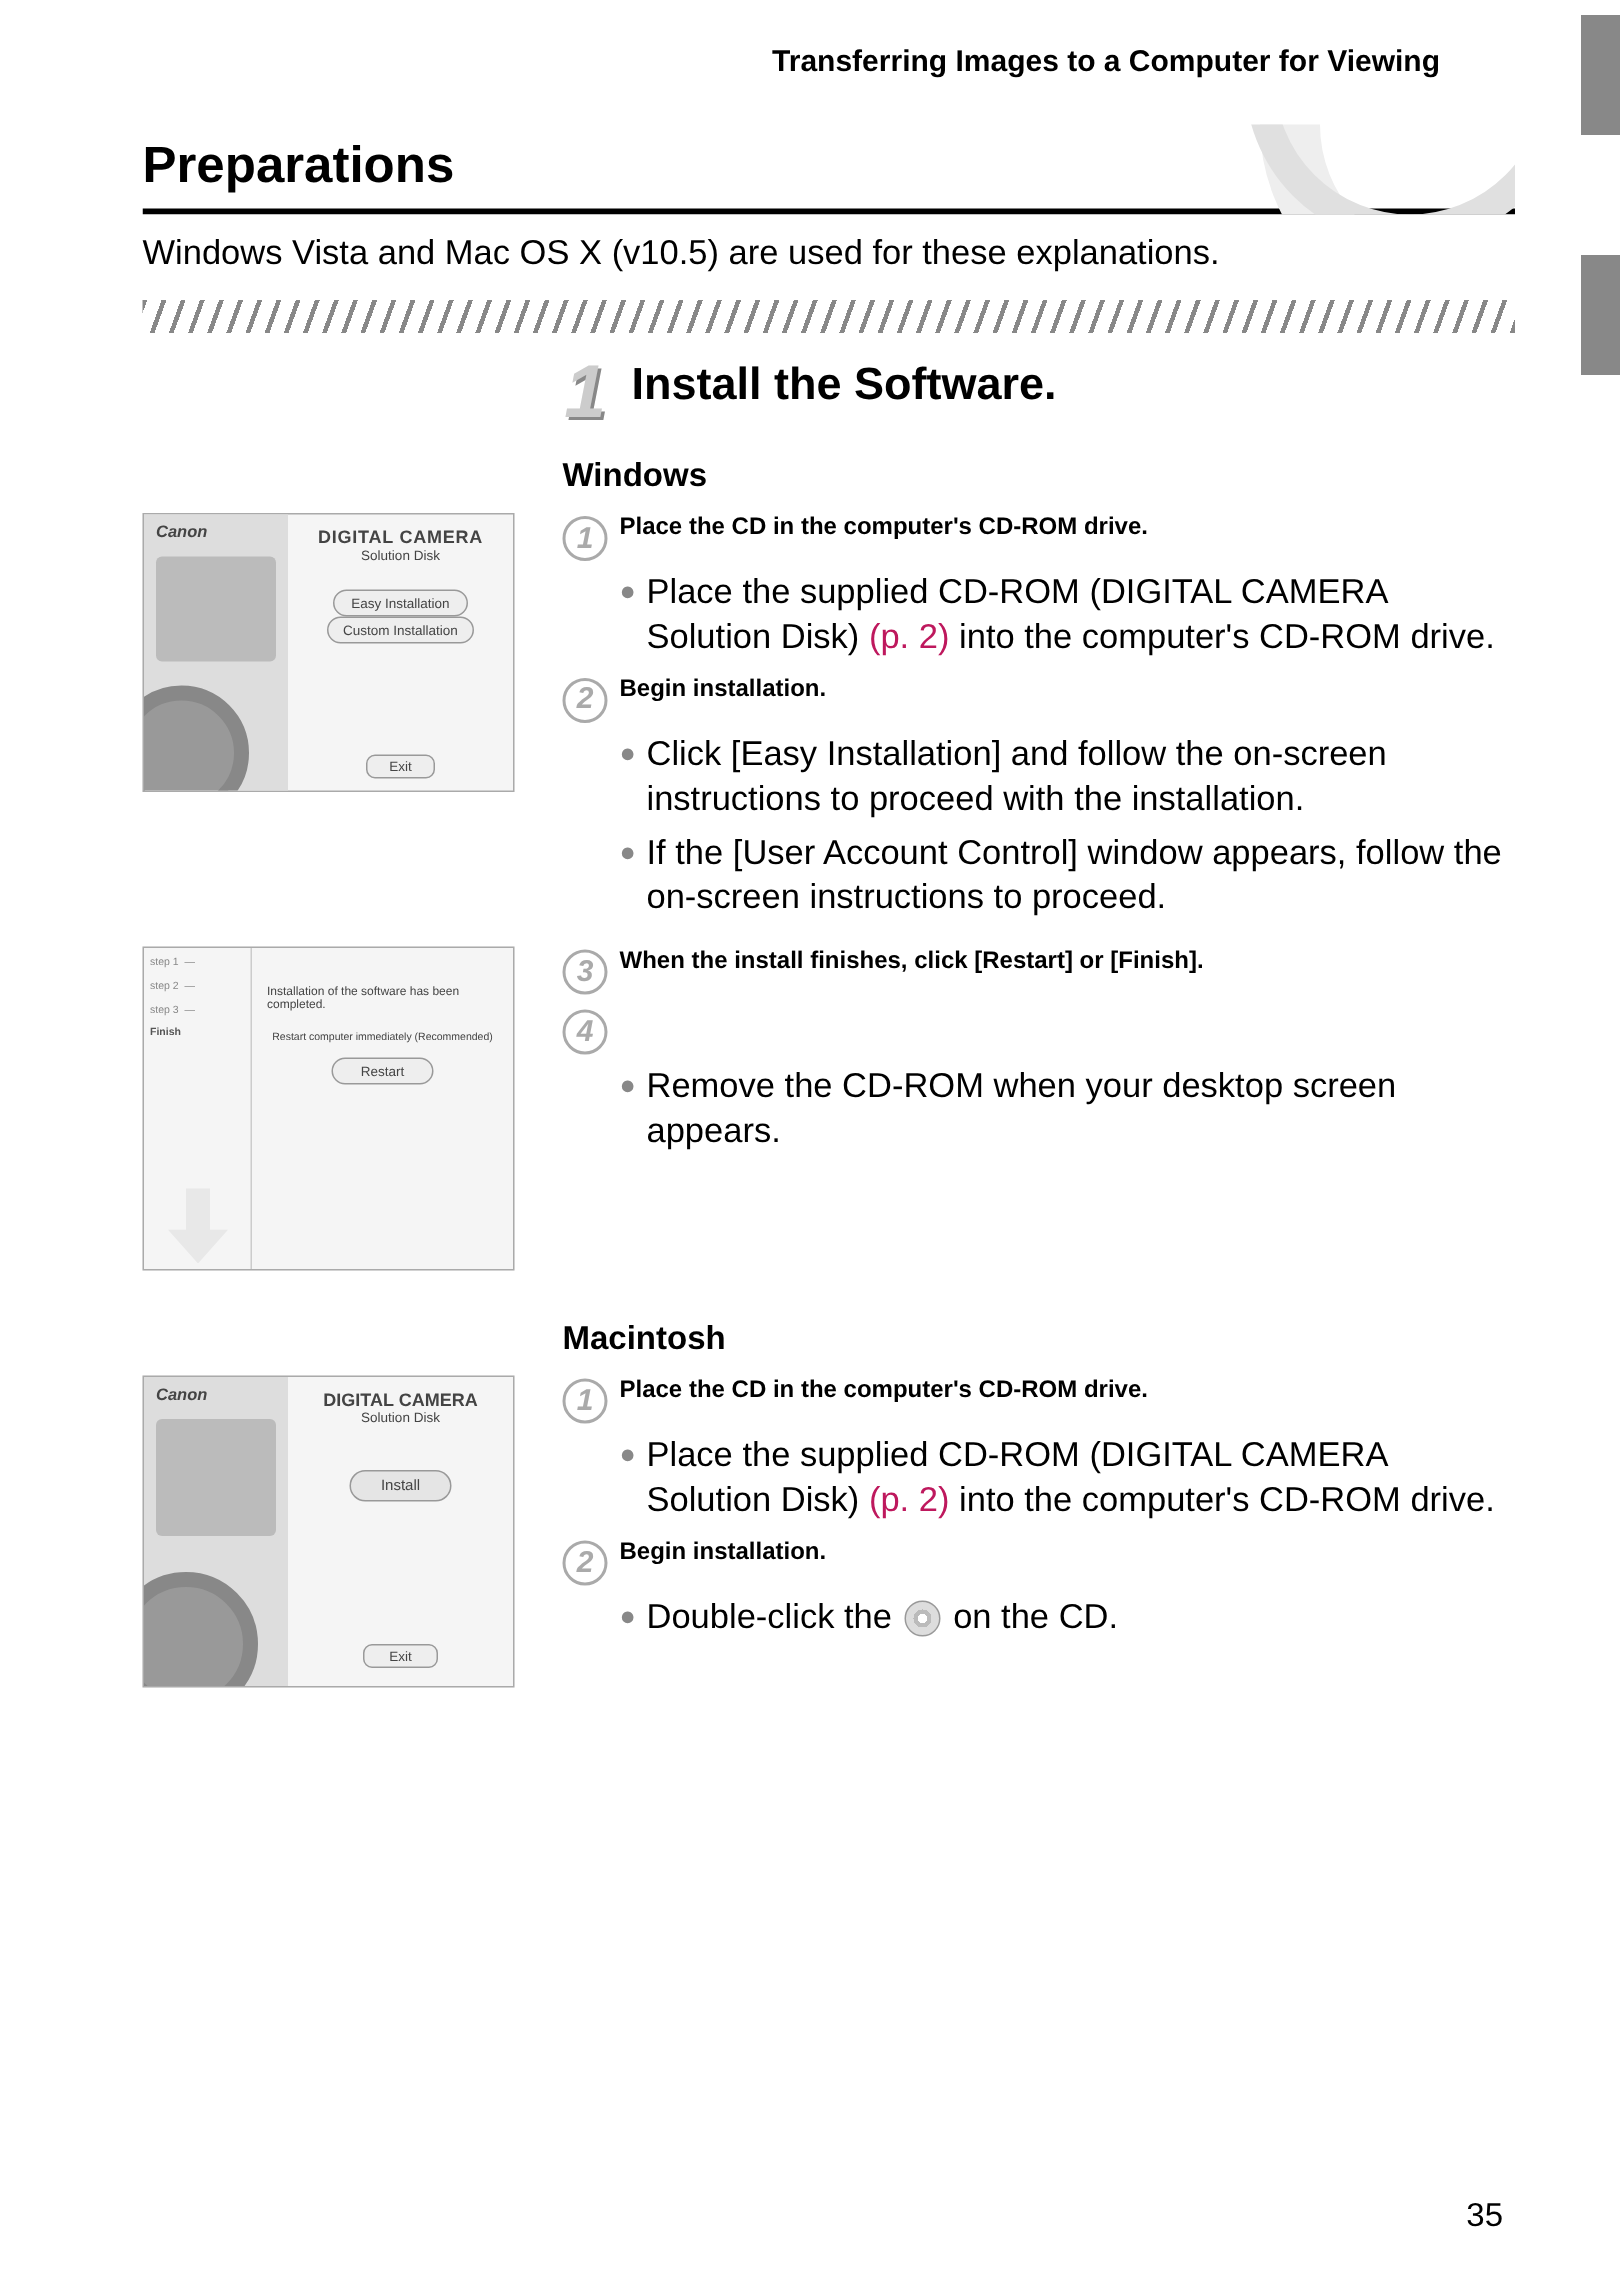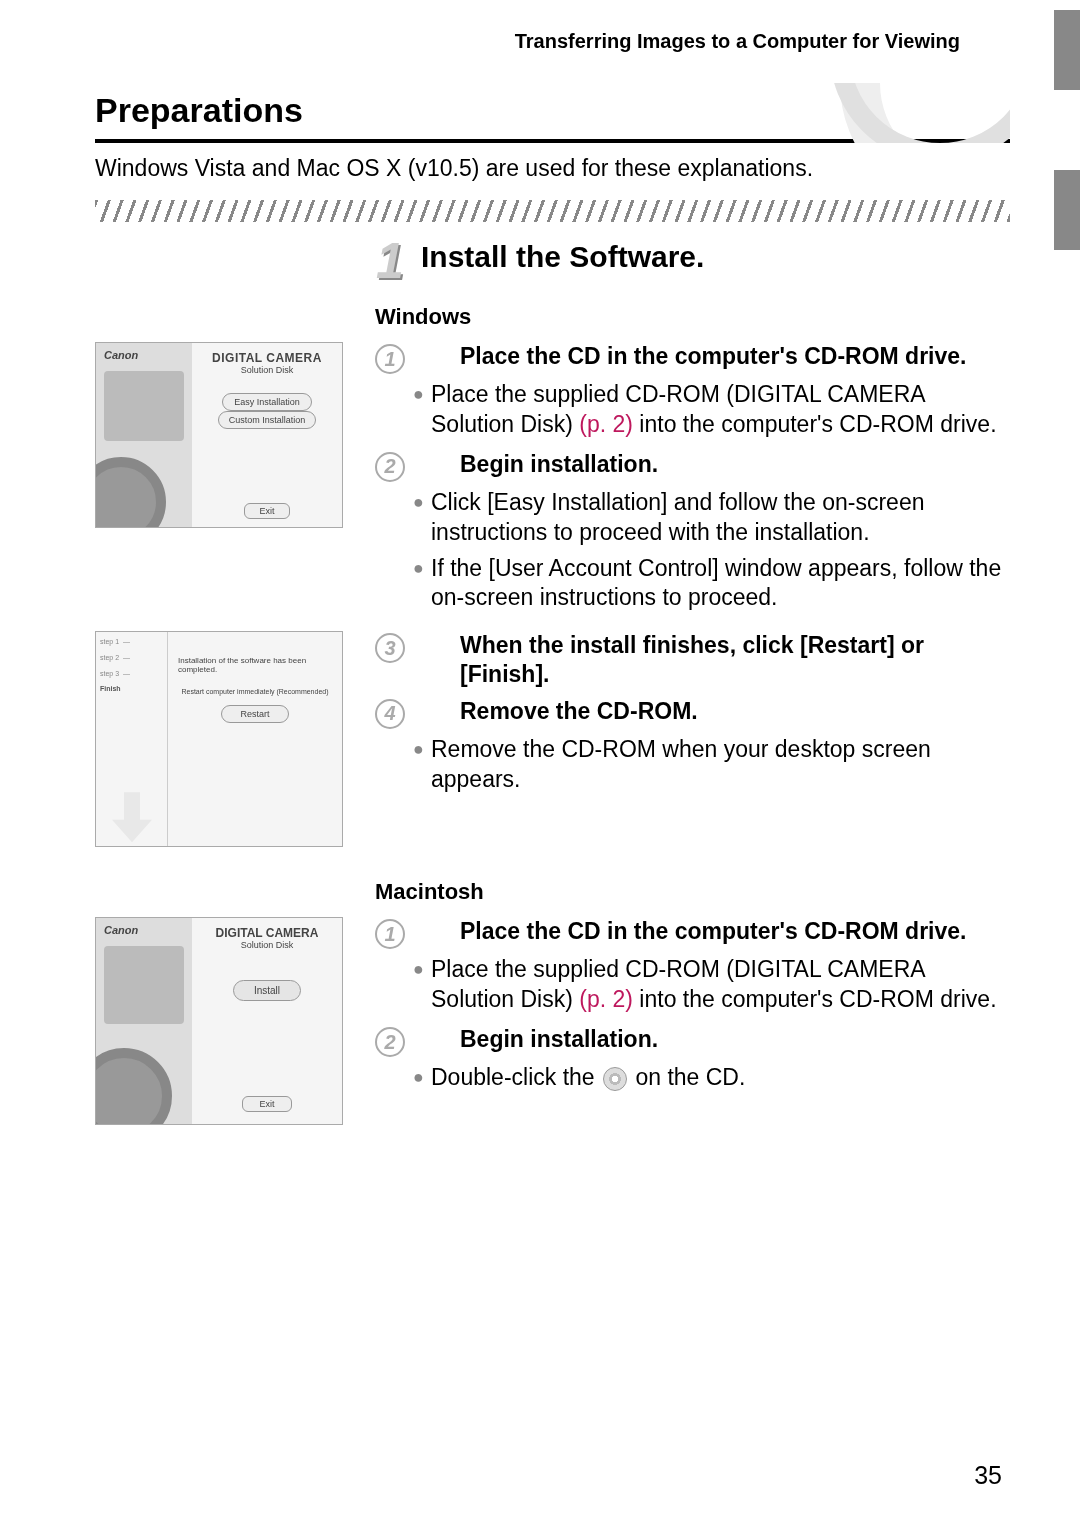--- a/index.html
+++ b/index.html
@@ -147,24 +147,23 @@
     align-items: center;
     justify-content: center;
     font-weight: bold;
     font-style: italic;
     color: #aaa;
     margin-right: 8px;
     font-size: 20px;
     margin-top: 2px;
   }
   .step-title {
-    font-size: 23px;
+    font-size: 16px;
     font-weight: bold;
     line-height: 1.25;
-    margin-left: 47px;
   }
   .bullet-block {
     margin-left: 38px;
     margin-bottom: 10px;
   }
   .bullet-line {
     display: flex;
     align-items: flex-start;
     font-size: 23px;
     line-height: 1.3;
@@ -176,21 +175,21 @@
     color: #888;
     margin-top: 3px;
   }
   .page-ref {
     color: #be185d;
   }
   .page-num {
     position: absolute;
     bottom: 36px;
     right: 78px;
-    font-size: 25px;
+    font-size: 22px;
   }
   .cd-icon {
     display: inline-block;
     width: 28px;
     height: 28px;
     vertical-align: middle;
     position: relative;
   }
   .cd-icon::before {
     content: "";
@@ -335,21 +334,20 @@
     </div>
     <div class="text-col">
 
       <div class="step-item">
         <div class="circ-num">3</div>
         <div class="step-title">When the install finishes, click [Restart] or [Finish].</div>
       </div>
 
       <div class="step-item" style="margin-top:8px;">
         <div class="circ-num">4</div>
-        <div class="step-title">Remove the CD-ROM.</div>
       </div>
       <div class="bullet-block">
         <div class="bullet-line">
           <span class="bullet-dot">●</span>
           <span>Remove the CD-ROM when your desktop screen appears.</span>
         </div>
       </div>
     </div>
   </div>
 

